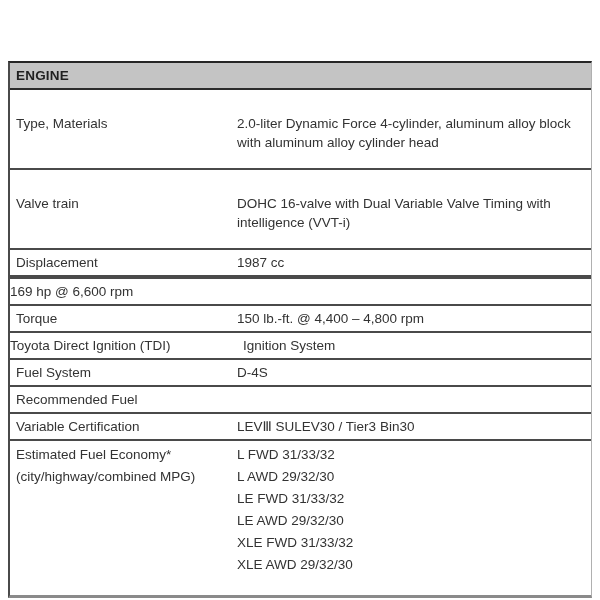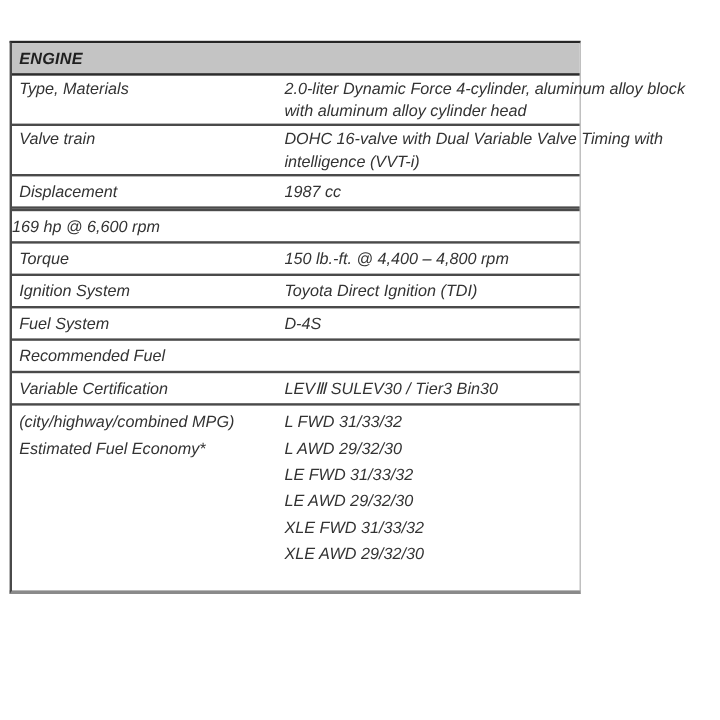--- a/index.html
+++ b/index.html
@@ -6,28 +6,27 @@
   html, body {
     width: 600px; height: 600px;
     background: #ffffff;
     font-family: "Liberation Sans", sans-serif;
     position: relative;
     overflow: hidden;
   }
   .spec-table {
     position: absolute;
     left: 8px;
-    top: 34px;
-    width: 476px;
+    top: 61px;
+    width: 584px;
     border-top: 2px solid #262626;
     border-left: 2px solid #4a4a4a;
     border-right: 1px solid #b0b0b0;
     border-bottom: 3px solid #8a8a8a;
     background: #ffffff;
-    font-style: italic;
   }
   .table-header {
     background: #c4c4c4;
     color: #1f1f1f;
     font-weight: bold;
     font-size: 13.5px;
     line-height: 23px;
     padding: 1px 6px;
     border-bottom: 2px solid #2c2c2c;
     letter-spacing: 0.2px;
@@ -39,21 +38,21 @@
   }
   .row:last-child { border-bottom: none; }
   .cell {
     font-size: 13.5px;
     color: #333333;
     padding: 3px 8px 3px 6px;
   }
   .value-cell { padding-left: 0; }
   .line { line-height: 19px; white-space: nowrap; }
   
-  .row.compact .cell { padding-top: 1px; padding-bottom: 1px; }
+  .row.compact .cell { padding-top: 1px; padding-bottom: 16px; margin-top: 23px; }
   
   .row.tall .line { line-height: 22px; }
   .row.tall .cell { padding-bottom: 19px; }
 </style>
 </head>
 <body>
 
 <div class="spec-table">
   <div class="table-header">ENGINE</div>
   <div>
@@ -92,25 +91,25 @@
       </div>
       <div class="row">
         <div class="cell label-cell">
           <div class="line">Torque</div>
         </div>
         <div class="cell value-cell">
           <div class="line">150 lb.-ft. @ 4,400 – 4,800 rpm</div>
         </div>
       </div>
       <div class="row">
+        <div class="cell value-cell">
+          <div class="line">Toyota Direct Ignition (TDI)</div>
+        </div>
         <div class="cell label-cell">
           <div class="line">Ignition System</div>
-        </div>
-        <div class="cell value-cell">
-          <div class="line">Toyota Direct Ignition (TDI)</div>
         </div>
       </div>
       <div class="row">
         <div class="cell label-cell">
           <div class="line">Fuel System</div>
         </div>
         <div class="cell value-cell">
           <div class="line">D-4S</div>
         </div>
       </div>
@@ -122,22 +121,22 @@
       <div class="row">
         <div class="cell label-cell">
           <div class="line">Variable Certification</div>
         </div>
         <div class="cell value-cell">
           <div class="line">LEVⅢ SULEV30 / Tier3 Bin30</div>
         </div>
       </div>
       <div class="row tall">
         <div class="cell label-cell">
+          <div class="line">Estimated Fuel Economy*</div>
           <div class="line">(city/highway/combined MPG)</div>
-          <div class="line">Estimated Fuel Economy*</div>
         </div>
         <div class="cell value-cell">
           <div class="line">L FWD 31/33/32</div>
           <div class="line">L AWD 29/32/30</div>
           <div class="line">LE FWD 31/33/32</div>
           <div class="line">LE AWD 29/32/30</div>
           <div class="line">XLE FWD 31/33/32</div>
           <div class="line">XLE AWD 29/32/30</div>
         </div>
       </div>

